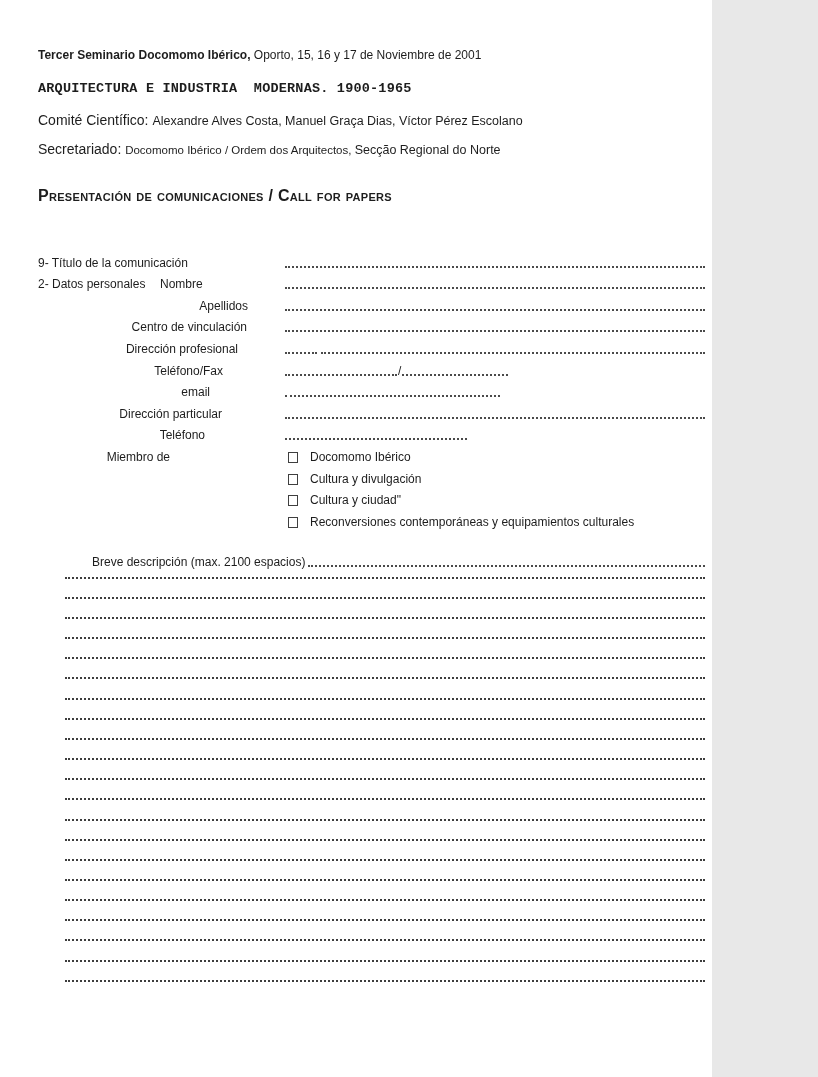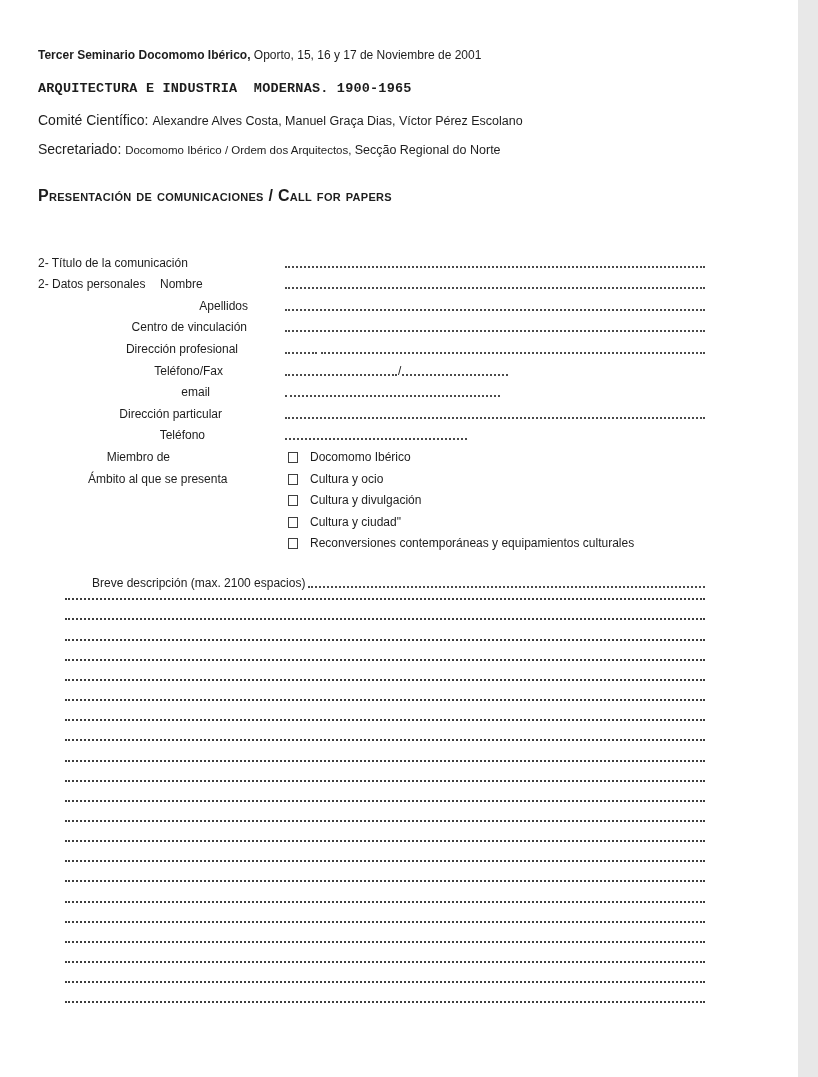--- a/index.html
+++ b/index.html
@@ -1,18 +1,18 @@
 <!DOCTYPE html>
 <html><head>
 <meta charset="utf-8">
 <style>
   html,body{margin:0;padding:0;background:#e8e8e8;}
   .page{
     position:relative;
-    width:798px;height:1077px;
+    width:712px;height:1077px;
     background:#ffffff;
     box-sizing:border-box;
     padding:48px 0 0 38px;
     font-family:"Liberation Sans", sans-serif;
     color:#1d1d1d;
     overflow:hidden;
   }
   .hline1{font-size:12px;line-height:14px;}
   .hline1 .b{font-weight:bold;}
   .doc-title{margin-top:19px;font-size:13.5px;line-height:15px;font-weight:bold;letter-spacing:.2px;white-space:pre-wrap;font-family:Liberation Mono, monospace;}
@@ -58,21 +58,21 @@
 
   <div class="meta" data-name="secretariat-line">
     <span class="meta-label" data-name="secretariat-label">Secretariado: </span><span class="meta-small" data-name="secretariat-body">Docomomo Ibérico / Ordem dos Arquitectos, </span><span data-name="secretariat-emphasis">Secção Regional do Norte</span>
   </div>
 
   <div class="section-heading" data-name="section-heading">Presentación de comunicaciones / Call for papers</div>
 
   <div class="form" data-name="call-for-papers-form">
 
     <div class="form-row" data-name="field-row-titulo">
-      <div class="lcell" data-name="field-label">2- Título de la comunicación</div>
+      <div class="lcell" data-name="field-label">9- Título de la comunicación</div>
       <div class="dots" style="width:420px" data-name="fill-in-line"></div>
     </div>
 
     <div class="form-row" data-name="field-row-nombre">
       <div class="lcell" data-name="field-label">
         <span data-name="section-label">2- Datos personales</span>
         <span class="sub-label" data-name="field-label">Nombre</span>
       </div>
       <div class="dots" style="width:420px" data-name="fill-in-line"></div>
     </div>
@@ -115,25 +115,20 @@
       <div class="dots" style="width:182px" data-name="fill-in-line"></div>
     </div>
 
     <div class="form-row" data-name="field-row-miembro-de">
       <div class="lcell right" style="padding-right:115px" data-name="field-label">Miembro de</div>
       <span class="cb" data-name="checkbox-docomomo-iberico"></span>
       <span class="opt-label" data-name="option-label">Docomomo Ibérico</span>
     </div>
 
 
-    <div class="form-row" data-name="field-row-ambito">
-      <div class="lcell" style="padding-left:50px" data-name="field-label">Ámbito al que se presenta</div>
-      <span class="cb" data-name="checkbox-cultura-y-ocio"></span>
-      <span class="opt-label" data-name="option-label">Cultura y ocio</span>
-    </div>
 
     <div class="form-row" data-name="option-row">
       <div class="lcell"></div>
       <span class="cb" data-name="checkbox-cultura-y-divulgacion"></span>
       <span class="opt-label" data-name="option-label">Cultura y divulgación</span>
     </div>
 
     <div class="form-row" data-name="option-row">
       <div class="lcell"></div>
       <span class="cb" data-name="checkbox-cultura-y-ciudad"></span>

